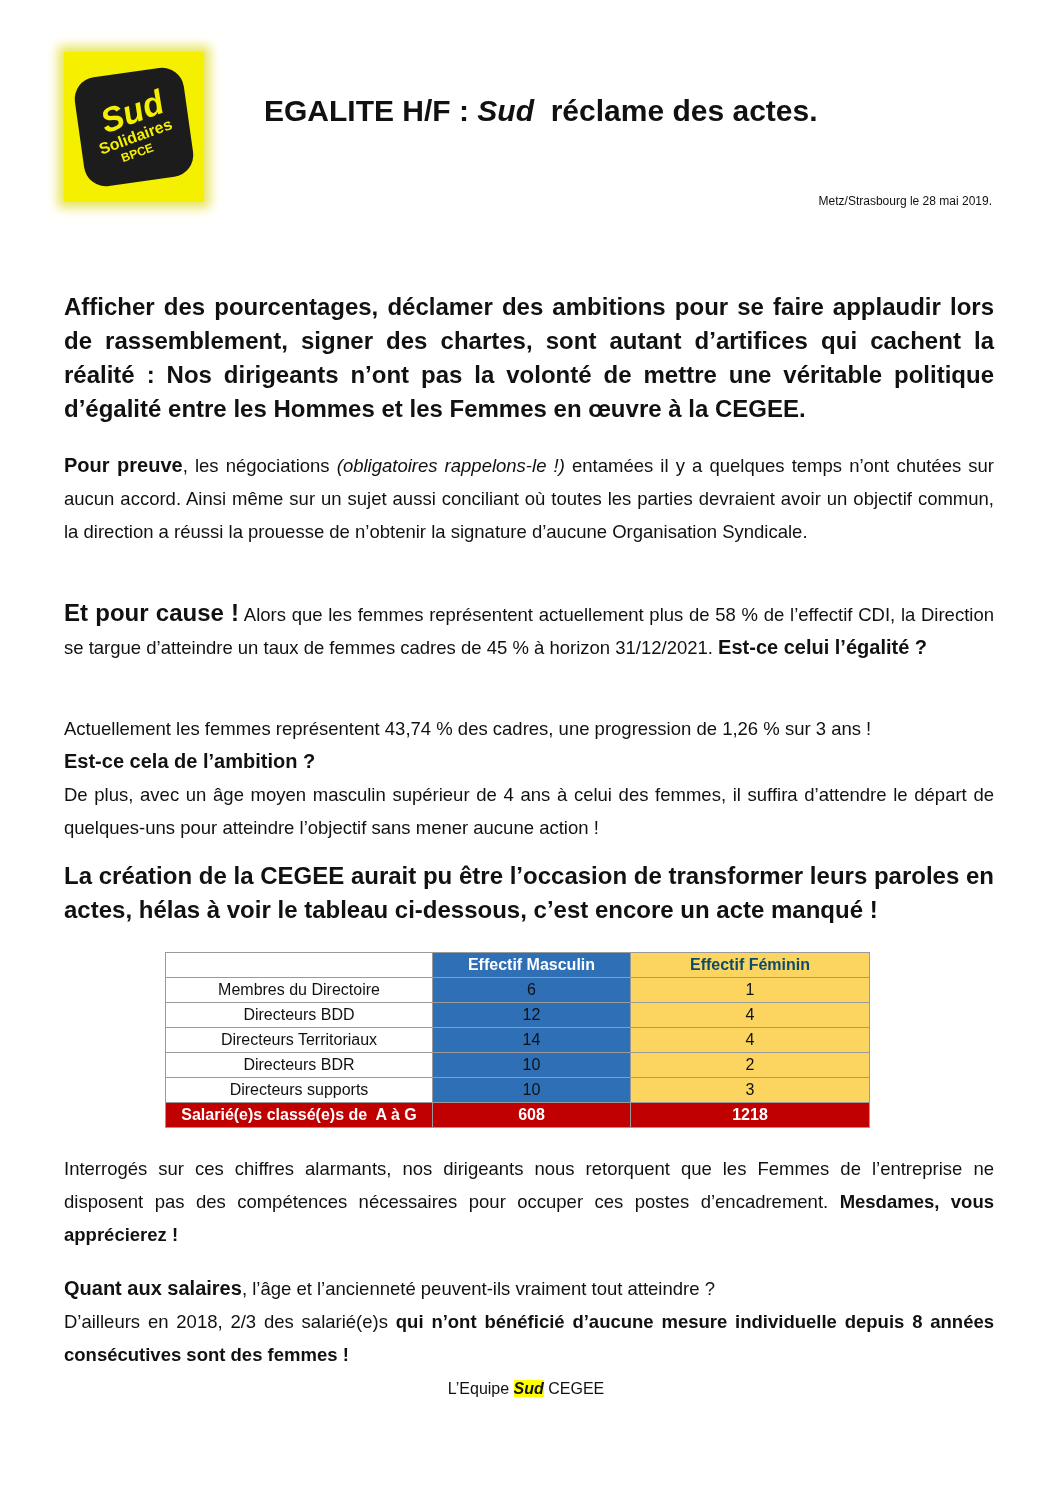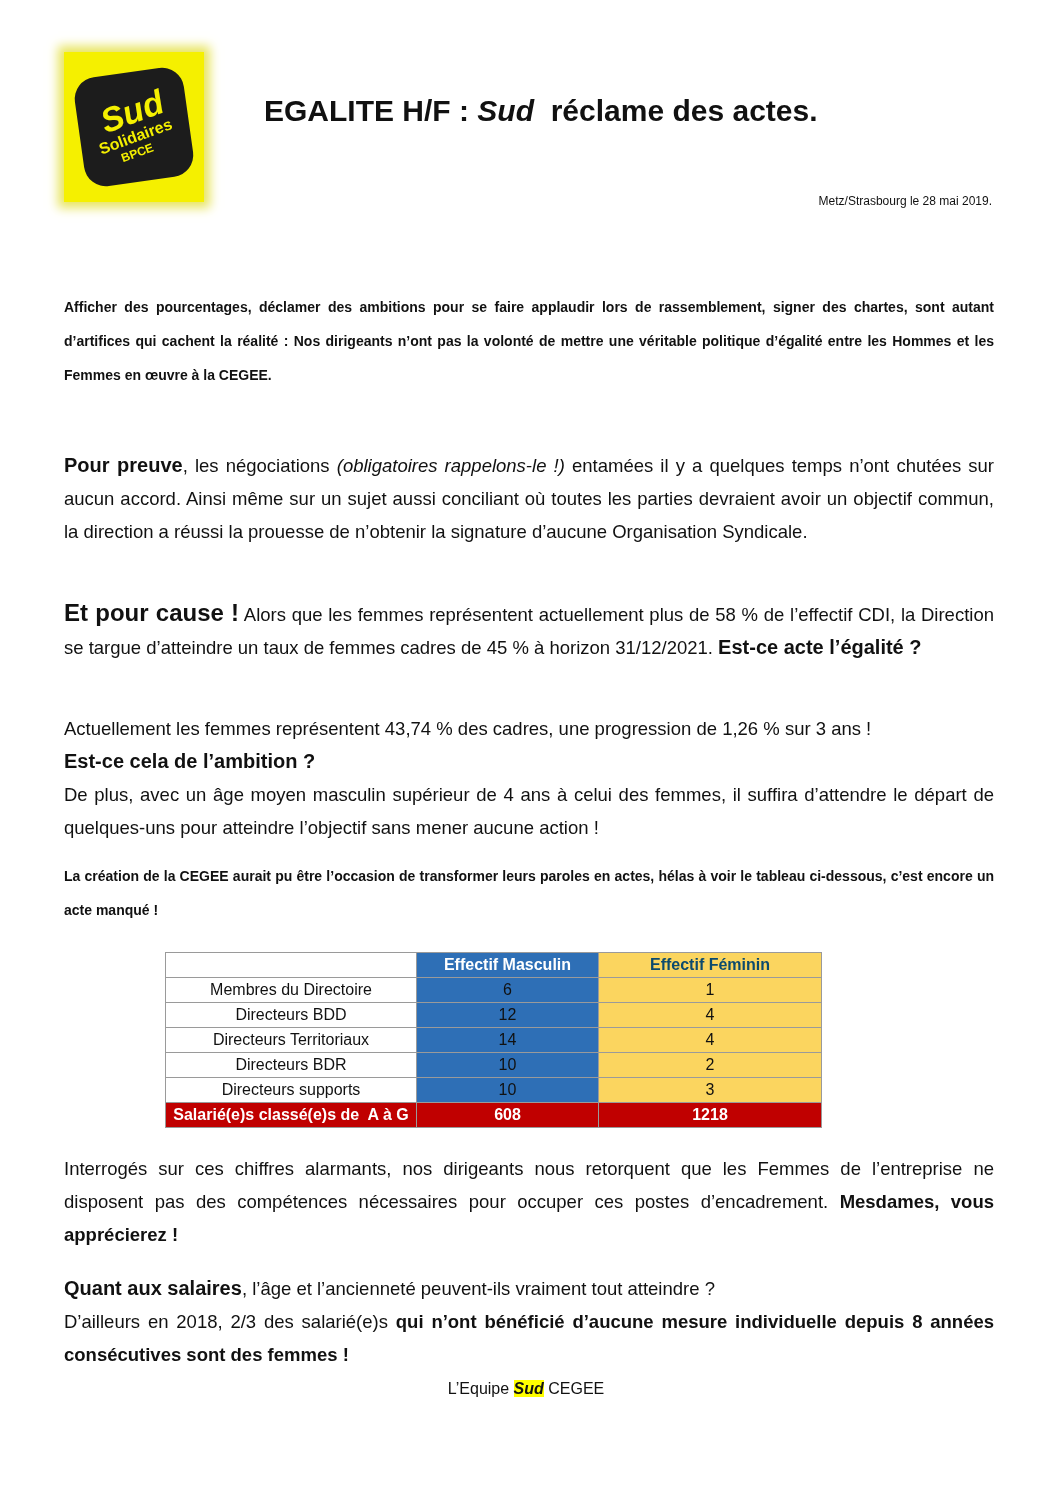--- a/index.html
+++ b/index.html
@@ -6,23 +6,23 @@
   body { width:1058px; height:1497px; position:relative; font-family:"Liberation Sans", sans-serif; color:#111; }
   .logo { position:absolute; left:64px; top:52px; width:140px; height:150px; background:#f5f000; box-shadow:0 0 10px 6px #e8e560; display:flex; align-items:center; justify-content:center; }
   .logo-inner { width:110px; height:110px; background:#1c1c1c; border-radius:22px; transform:rotate(-8deg); display:flex; flex-direction:column; align-items:center; justify-content:center; color:#f5f000; font-weight:bold; }
   .logo-inner .l1 { font-size:34px; font-style:italic; line-height:34px; transform:rotate(-12deg); }
   .logo-inner .l2 { font-size:16px; transform:rotate(-12deg); }
   .logo-inner .l3 { font-size:12px; transform:rotate(-12deg); }
   .title { position:absolute; left:264px; top:94px; font-size:30px; font-weight:bold; }
   .title i { font-style:italic; }
   .date { position:absolute; right:66px; top:194px; font-size:12px; }
   .p { position:absolute; left:64px; width:930px; font-size:18.5px; line-height:33px; text-align:justify; }
-  .lead { font-weight:bold; font-size:14px; line-height:34px; }
+  .lead { font-weight:bold; font-size:24px; line-height:34px; }
   table { position:absolute; left:165px; top:952px; border-collapse:collapse; font-size:16px; }
-  td, th { border:1px solid #9a9a9a; height:24px; padding:0 0; }
+  td, th { border:1px solid #9a9a9a; height:24px; padding:0 8px; }
   td.lbl { width:250px; text-align:center; }
   .m { background:#2e6fb6; width:181px; text-align:center; }
   .f { background:#fbd55f; width:222px; text-align:center; }
   th.m { color:#fff; }
   th.f { color:#0c4a6e; }
   tr.tot td { background:#c00000; color:#ffffff; font-weight:bold; }
   .sig { position:absolute; left:0; width:1052px; top:1380px; text-align:center; font-size:16px; }
   .hl { background:#ffff00; font-weight:bold; font-style:italic; }
 </style>
 </head>
@@ -37,21 +37,21 @@
 </div>
 
 <div class="title"><span>EGALITE H/F : </span><i>Sud</i><span style="white-space:pre">  réclame des actes.</span></div>
 
 <div class="date">Metz/Strasbourg le 28 mai 2019.</div>
 
 <div class="p lead" style="top:290px">Afficher des pourcentages, déclamer des ambitions pour se faire applaudir lors de rassemblement, signer des chartes, sont autant d’artifices qui cachent la réalité : Nos dirigeants n’ont pas la volonté de mettre une véritable politique d’égalité entre les Hommes et les Femmes en œuvre à la CEGEE.</div>
 
 <div class="p" style="top:449px"><b style="font-size:20px">Pour preuve</b><span>, les négociations </span><i>(obligatoires rappelons-le !)</i><span> entamées il y a quelques temps n’ont chutées sur aucun accord. Ainsi même sur un sujet aussi conciliant où toutes les parties devraient avoir un objectif commun, la direction a réussi la prouesse de n’obtenir la signature d’aucune Organisation Syndicale.</span></div>
 
-<div class="p" style="top:596px"><b style="font-size:24px">Et pour cause !</b><span> Alors que les femmes représentent actuellement plus de 58 % de l’effectif CDI, la Direction se targue d’atteindre un taux de femmes cadres de 45 % à horizon 31/12/2021. </span><b style="font-size:20px">Est-ce acte l’égalité ?</b></div>
+<div class="p" style="top:596px"><b style="font-size:24px">Et pour cause !</b><span> Alors que les femmes représentent actuellement plus de 58 % de l’effectif CDI, la Direction se targue d’atteindre un taux de femmes cadres de 45 % à horizon 31/12/2021. </span><b style="font-size:20px">Est-ce celui l’égalité ?</b></div>
 
 <div class="p" style="top:712px"><span>Actuellement les femmes représentent 43,74 % des cadres, une progression de 1,26 % sur 3 ans !</span><br><b style="font-size:20px">Est-ce cela de l’ambition ?</b></div>
 
 <div class="p" style="top:778px">De plus, avec un âge moyen masculin supérieur de 4 ans à celui des femmes, il suffira d’attendre le départ de quelques-uns pour atteindre l’objectif sans mener aucune action !</div>
 
 <div class="p lead" style="top:859px">La création de la CEGEE aurait pu être l’occasion de transformer leurs paroles en actes, hélas à voir le tableau ci-dessous, c’est encore un acte manqué !</div>
 
 <table>
   <tbody>
       <tr>

